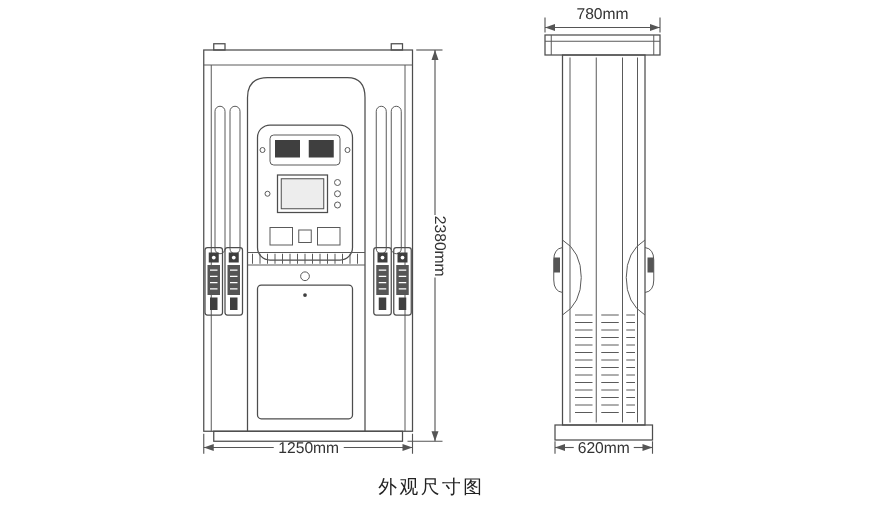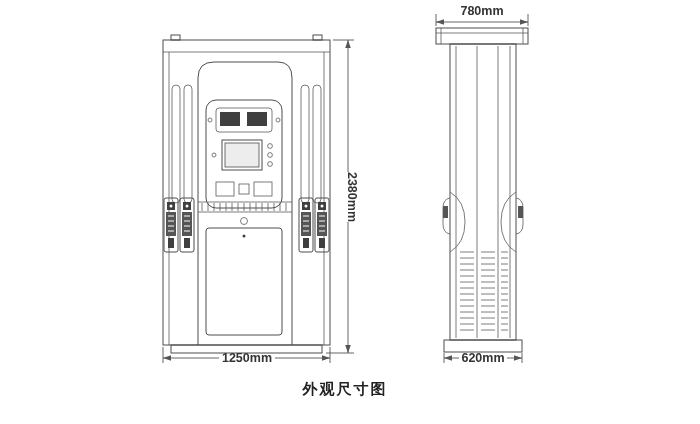--- a/index.html
+++ b/index.html
@@ -2,21 +2,20 @@
 <html><head>
 <meta charset="utf-8">
 <style>
   html,body{margin:0;padding:0;background:#ffffff;}
   .canvas{
     position:relative;
     width:700px;height:424px;
     background:#ffffff;
     font-family:"Liberation Sans", sans-serif;
     overflow:hidden;
-    font-weight:bold;
   }
   svg{display:block;}
   .ln{fill:none;stroke:#4d4d4d;stroke-width:1;}
   .lnthin{fill:none;stroke:#5a5a5a;stroke-width:0.8;}
   .dim{fill:none;stroke:#555555;stroke-width:0.9;}
   .dk{fill:#3f3f3f;stroke:none;}
   .dk2{fill:#555555;stroke:none;}
   .arrow{fill:#555555;stroke:none;}
   .dimtext{fill:#333333;font-size:12.5px;font-family:"Liberation Sans",sans-serif;}
   .caption{fill:#222222;font-size:15px;letter-spacing:2px;font-family:"Liberation Sans",sans-serif;}

